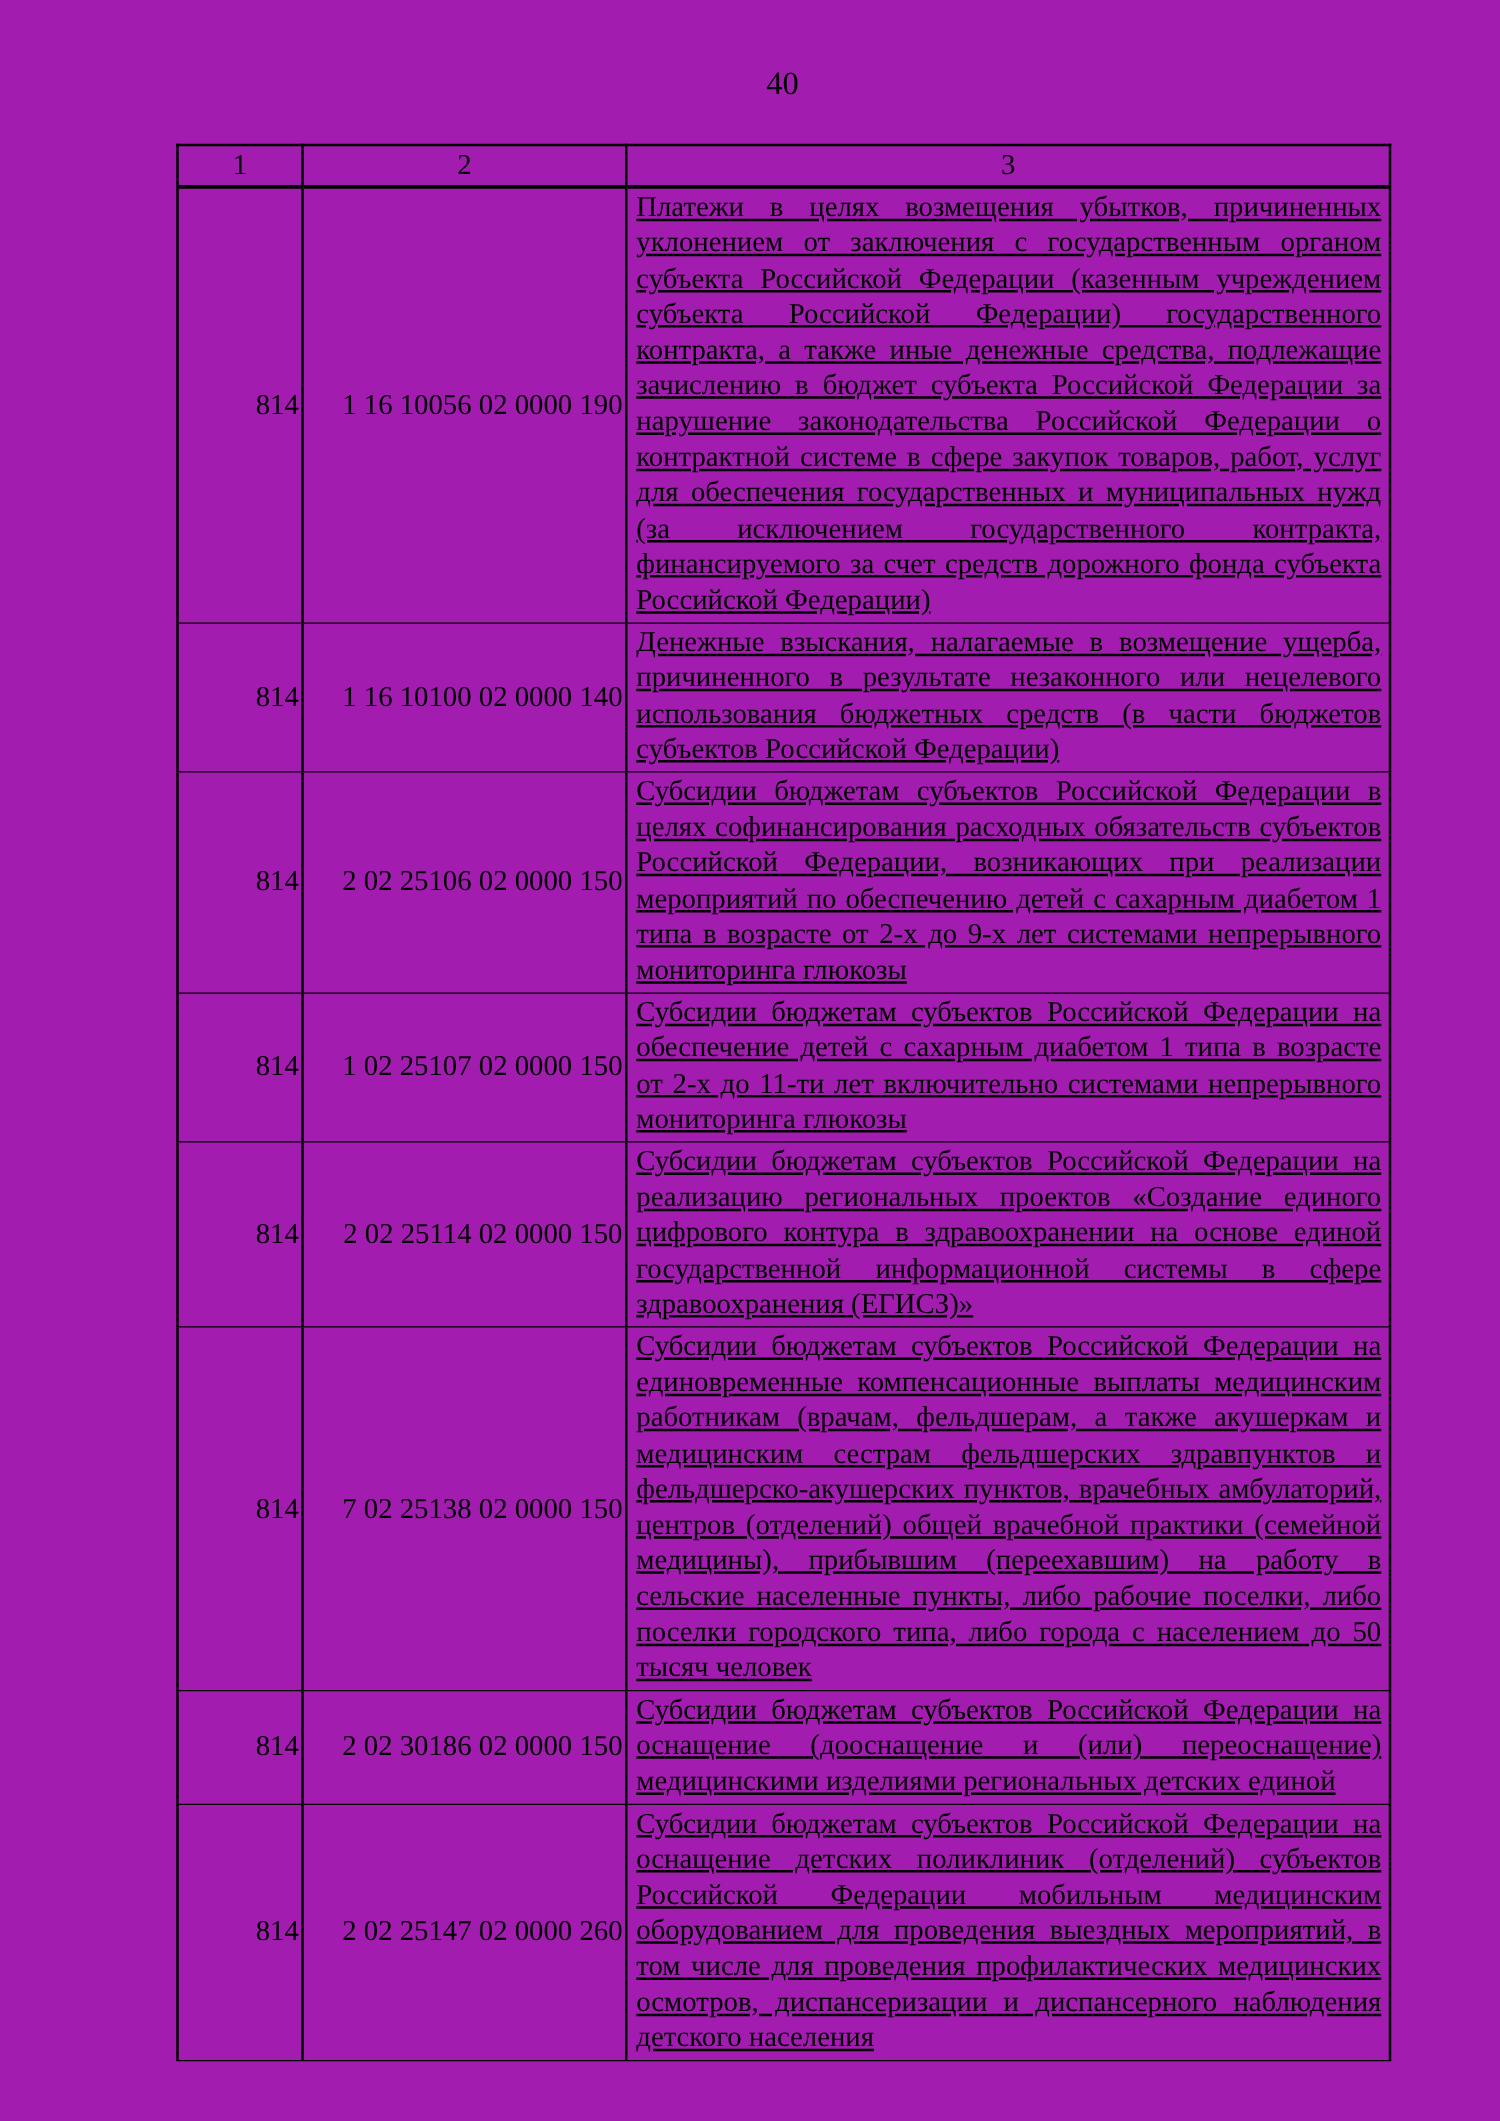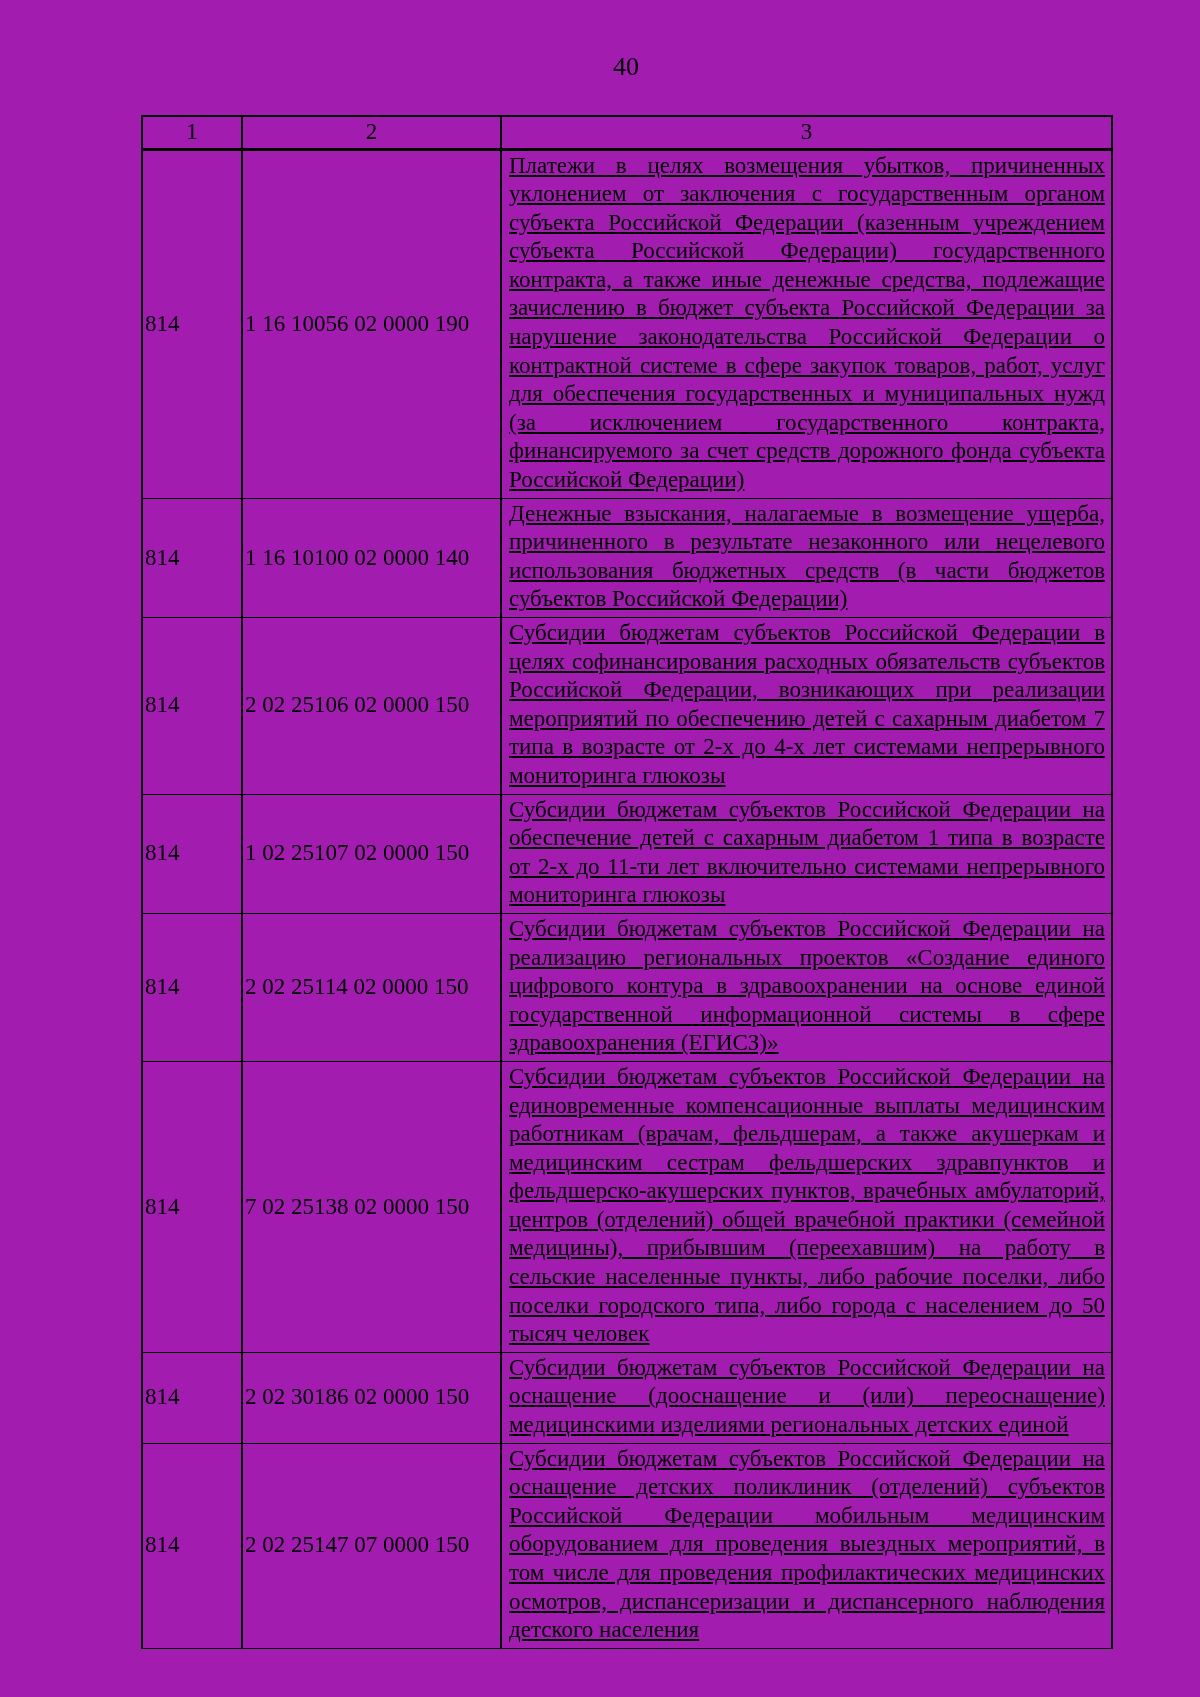--- a/index.html
+++ b/index.html
@@ -48,21 +48,21 @@
     line-height: 28px;
     border-bottom: 3px solid #000000;
   }
   table.doc-table td {
     border-top-width: 1px;
     border-bottom-width: 1px;
     line-height: 28.6px;
   }
   table.doc-table td.c1,
   table.doc-table td.c2 {
-    text-align: left;
+    text-align: right;
     white-space: nowrap;
     padding: 1px 2px;
   }
   table.doc-table td.c3 {
     text-align: justify;
     padding: 1px 6px 3px 7px;
     text-decoration: underline;
   }
 </style>
 </head>
@@ -91,21 +91,21 @@
           <td class="c3">Платежи в целях возмещения убытков, причиненных уклонением от заключения с государственным органом субъекта Российской Федерации (казенным учреждением субъекта Российской Федерации) государственного контракта, а также иные денежные средства, подлежащие зачислению в бюджет субъекта Российской Федерации за нарушение законодательства Российской Федерации о контрактной системе в сфере закупок товаров, работ, услуг для обеспечения государственных и муниципальных нужд (за исключением государственного контракта, финансируемого за счет средств дорожного фонда субъекта Российской Федерации)</td>
         </tr>
         <tr>
           <td class="c1">814</td>
           <td class="c2">1 16 10100 02 0000 140</td>
           <td class="c3">Денежные взыскания, налагаемые в возмещение ущерба, причиненного в результате незаконного или нецелевого использования бюджетных средств (в части бюджетов субъектов Российской Федерации)</td>
         </tr>
         <tr>
           <td class="c1">814</td>
           <td class="c2">2 02 25106 02 0000 150</td>
-          <td class="c3">Субсидии бюджетам субъектов Российской Федерации в целях софинансирования расходных обязательств субъектов Российской Федерации, возникающих при реализации мероприятий по обеспечению детей с сахарным диабетом 7 типа в возрасте от 2-х до 4-х лет системами непрерывного мониторинга глюкозы</td>
+          <td class="c3">Субсидии бюджетам субъектов Российской Федерации в целях софинансирования расходных обязательств субъектов Российской Федерации, возникающих при реализации мероприятий по обеспечению детей с сахарным диабетом 1 типа в возрасте от 2-х до 9-х лет системами непрерывного мониторинга глюкозы</td>
         </tr>
         <tr>
           <td class="c1">814</td>
           <td class="c2">1 02 25107 02 0000 150</td>
           <td class="c3">Субсидии бюджетам субъектов Российской Федерации на обеспечение детей с сахарным диабетом 1 типа в возрасте от 2-х до 11-ти лет включительно системами непрерывного мониторинга глюкозы</td>
         </tr>
         <tr>
           <td class="c1">814</td>
           <td class="c2">2 02 25114 02 0000 150</td>
           <td class="c3">Субсидии бюджетам субъектов Российской Федерации на реализацию региональных проектов «Создание единого цифрового контура в здравоохранении на основе единой государственной информационной системы в сфере здравоохранения (ЕГИСЗ)»</td>
@@ -115,18 +115,18 @@
           <td class="c2">7 02 25138 02 0000 150</td>
           <td class="c3">Субсидии бюджетам субъектов Российской Федерации на единовременные компенсационные выплаты медицинским работникам (врачам, фельдшерам, а также акушеркам и медицинским сестрам фельдшерских здравпунктов и фельдшерско-акушерских пунктов, врачебных амбулаторий, центров (отделений) общей врачебной практики (семейной медицины), прибывшим (переехавшим) на работу в сельские населенные пункты, либо рабочие поселки, либо поселки городского типа, либо города с населением до 50 тысяч человек</td>
         </tr>
         <tr>
           <td class="c1">814</td>
           <td class="c2">2 02 30186 02 0000 150</td>
           <td class="c3">Субсидии бюджетам субъектов Российской Федерации на оснащение (дооснащение и (или) переоснащение) медицинскими изделиями региональных детских единой</td>
         </tr>
         <tr>
           <td class="c1">814</td>
-          <td class="c2">2 02 25147 07 0000 150</td>
+          <td class="c2">2 02 25147 02 0000 260</td>
           <td class="c3">Субсидии бюджетам субъектов Российской Федерации на оснащение детских поликлиник (отделений) субъектов Российской Федерации мобильным медицинским оборудованием для проведения выездных мероприятий, в том числе для проведения профилактических медицинских осмотров, диспансеризации и диспансерного наблюдения детского населения</td>
         </tr>
       </tbody>
   </table>
 </div>
 
 </body></html>

